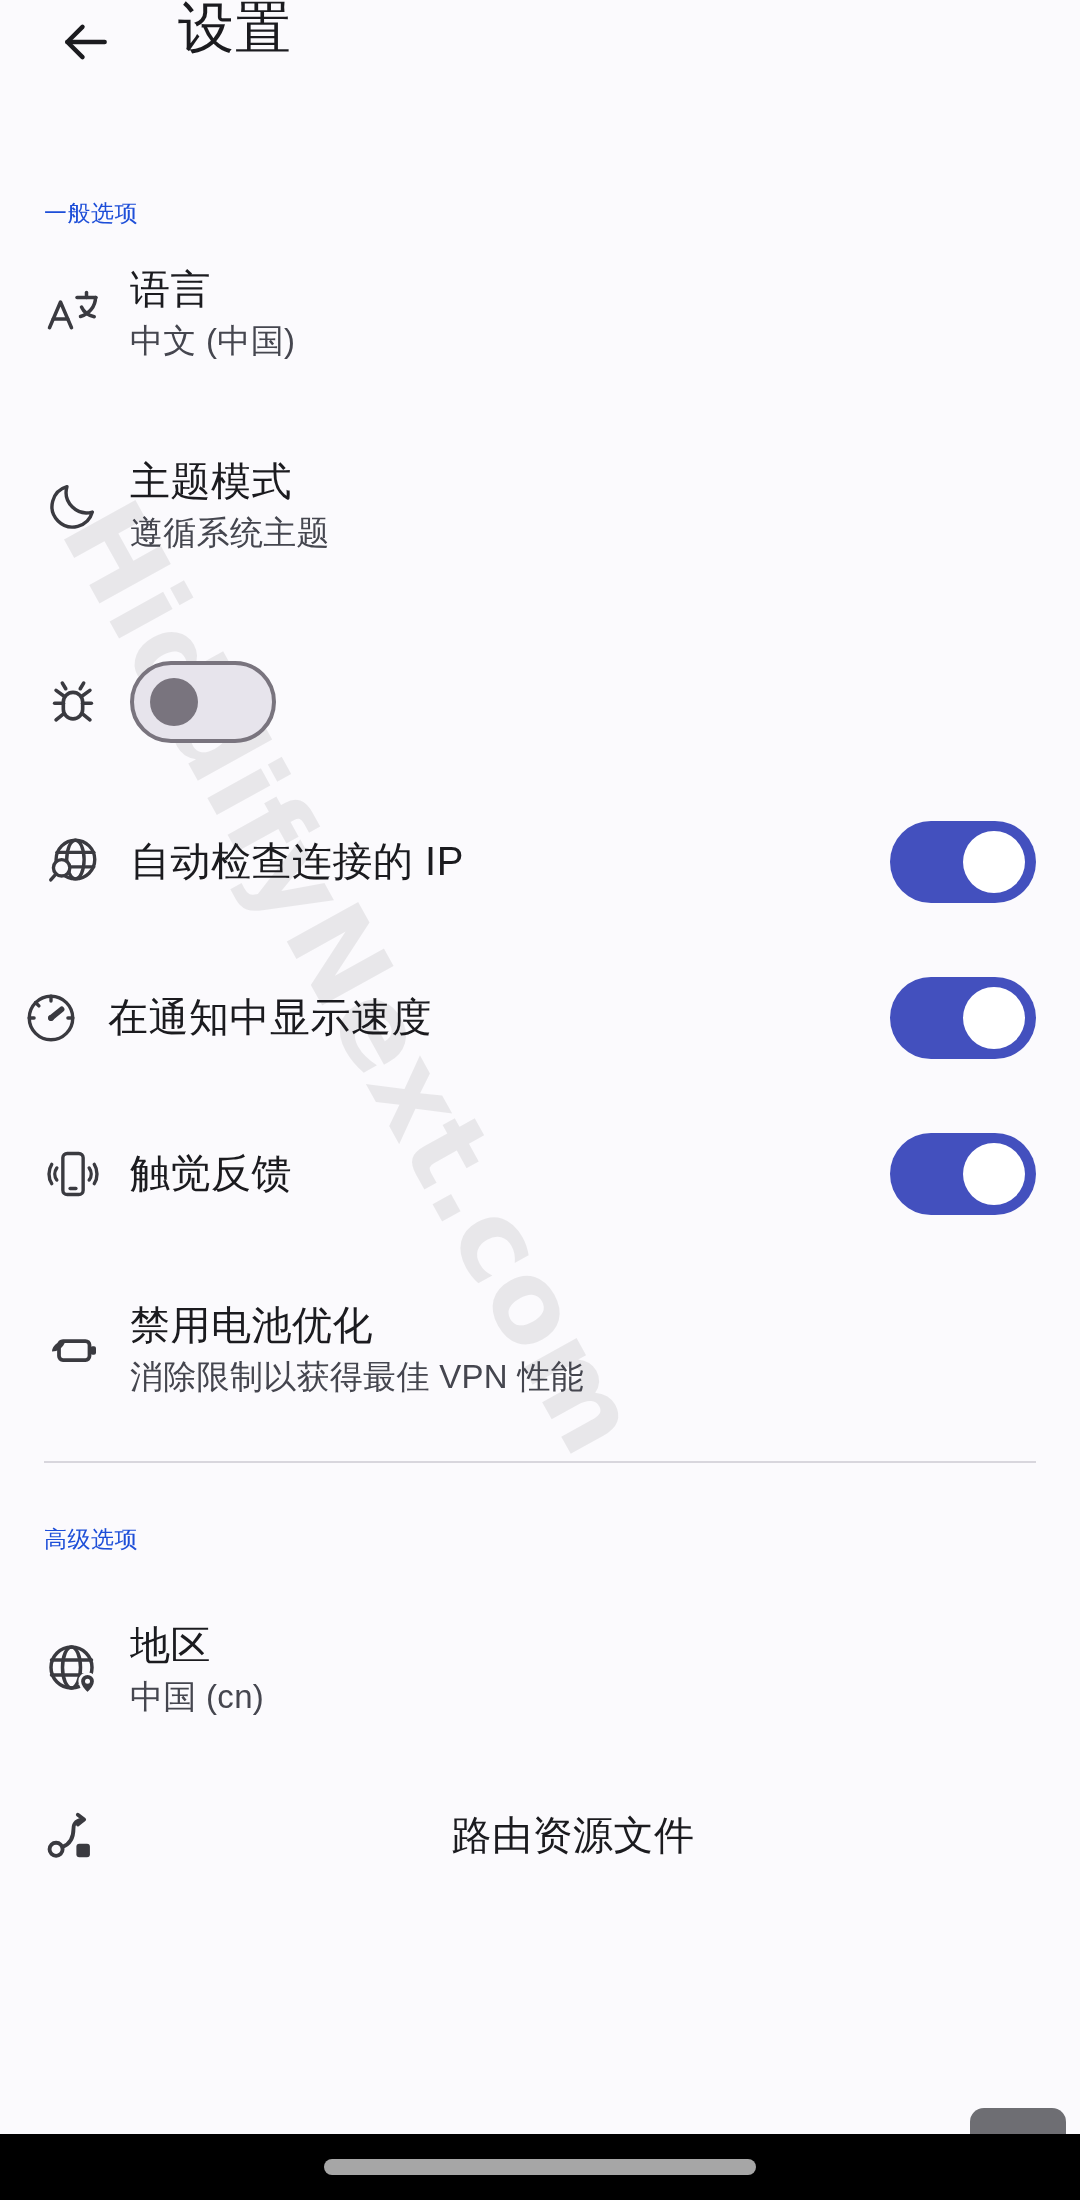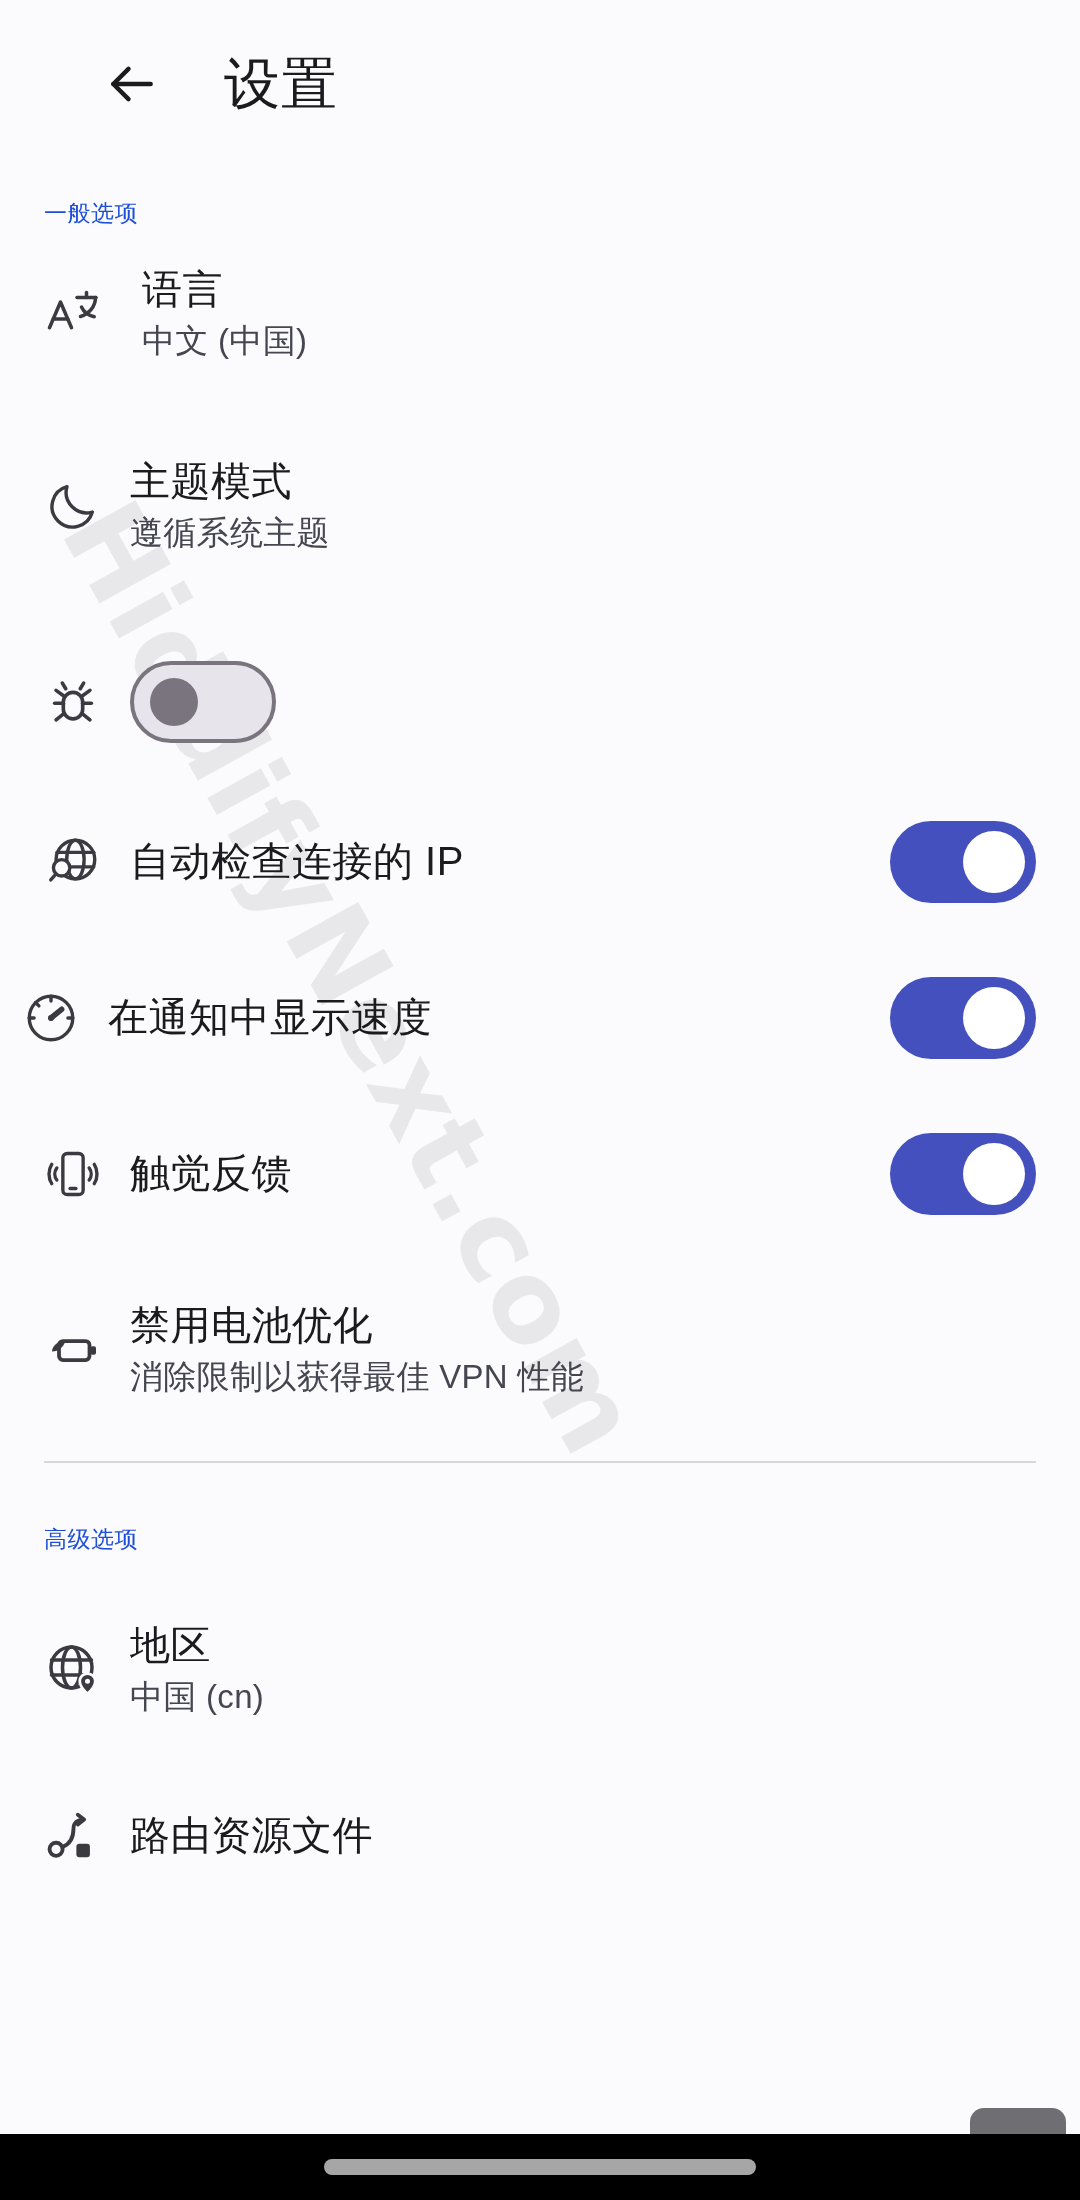--- a/index.html
+++ b/index.html
@@ -24,24 +24,23 @@
     letter-spacing:1px;
     pointer-events:none;
     z-index:5;
     font-family:"DejaVu Sans",sans-serif;
   }
 
   
   .appbar {
     position:relative;
     height:168px;
-    display:flex; align-items:center;
+    display:flex; align-items:flex-start;
     padding-left:44px;
     z-index:10;
-    margin-left:46px;
   }
   .back-btn {
     width:84px; height:84px;
     display:flex; align-items:center; justify-content:center;
     border-radius:50%;
     flex:0 0 auto;
   }
   .back-btn svg { display:block; }
   .appbar-title {
     font-size:56px;
@@ -96,29 +95,29 @@
   }
   .row-sub {
     font-size:33px;
     color:#45464F;
     line-height:1.34;
     margin-top:4px;
     letter-spacing:.3px;
   }
 
   
-  .row.lang      { height:150px;gap:12px; }
+  .row.lang      { height:150px; }
   .row.theme     { height:150px; margin-top:42px; }
   .row.analytics { height:170px; margin-top:36px; }
   .row.autoip    { height:130px; margin-top:10px; }
   .row.speed     { height:130px; margin-top:26px;padding-left:22px; }
   .row.haptic    { height:130px; margin-top:26px; }
   .row.battery   { height:150px; margin-top:36px; }
   .row.region    { height:150px; margin-top:30px; }
-  .row.route     { height:130px; margin-top:26px; }
+  .row.route     { height:130px; margin-top:26px;text-align:center; }
 
   
   .switch {
     flex:0 0 auto;
     width:146px; height:82px;
     border-radius:41px;
     position:relative;
   }
   .switch.off {
     background:#E7E4EC;

